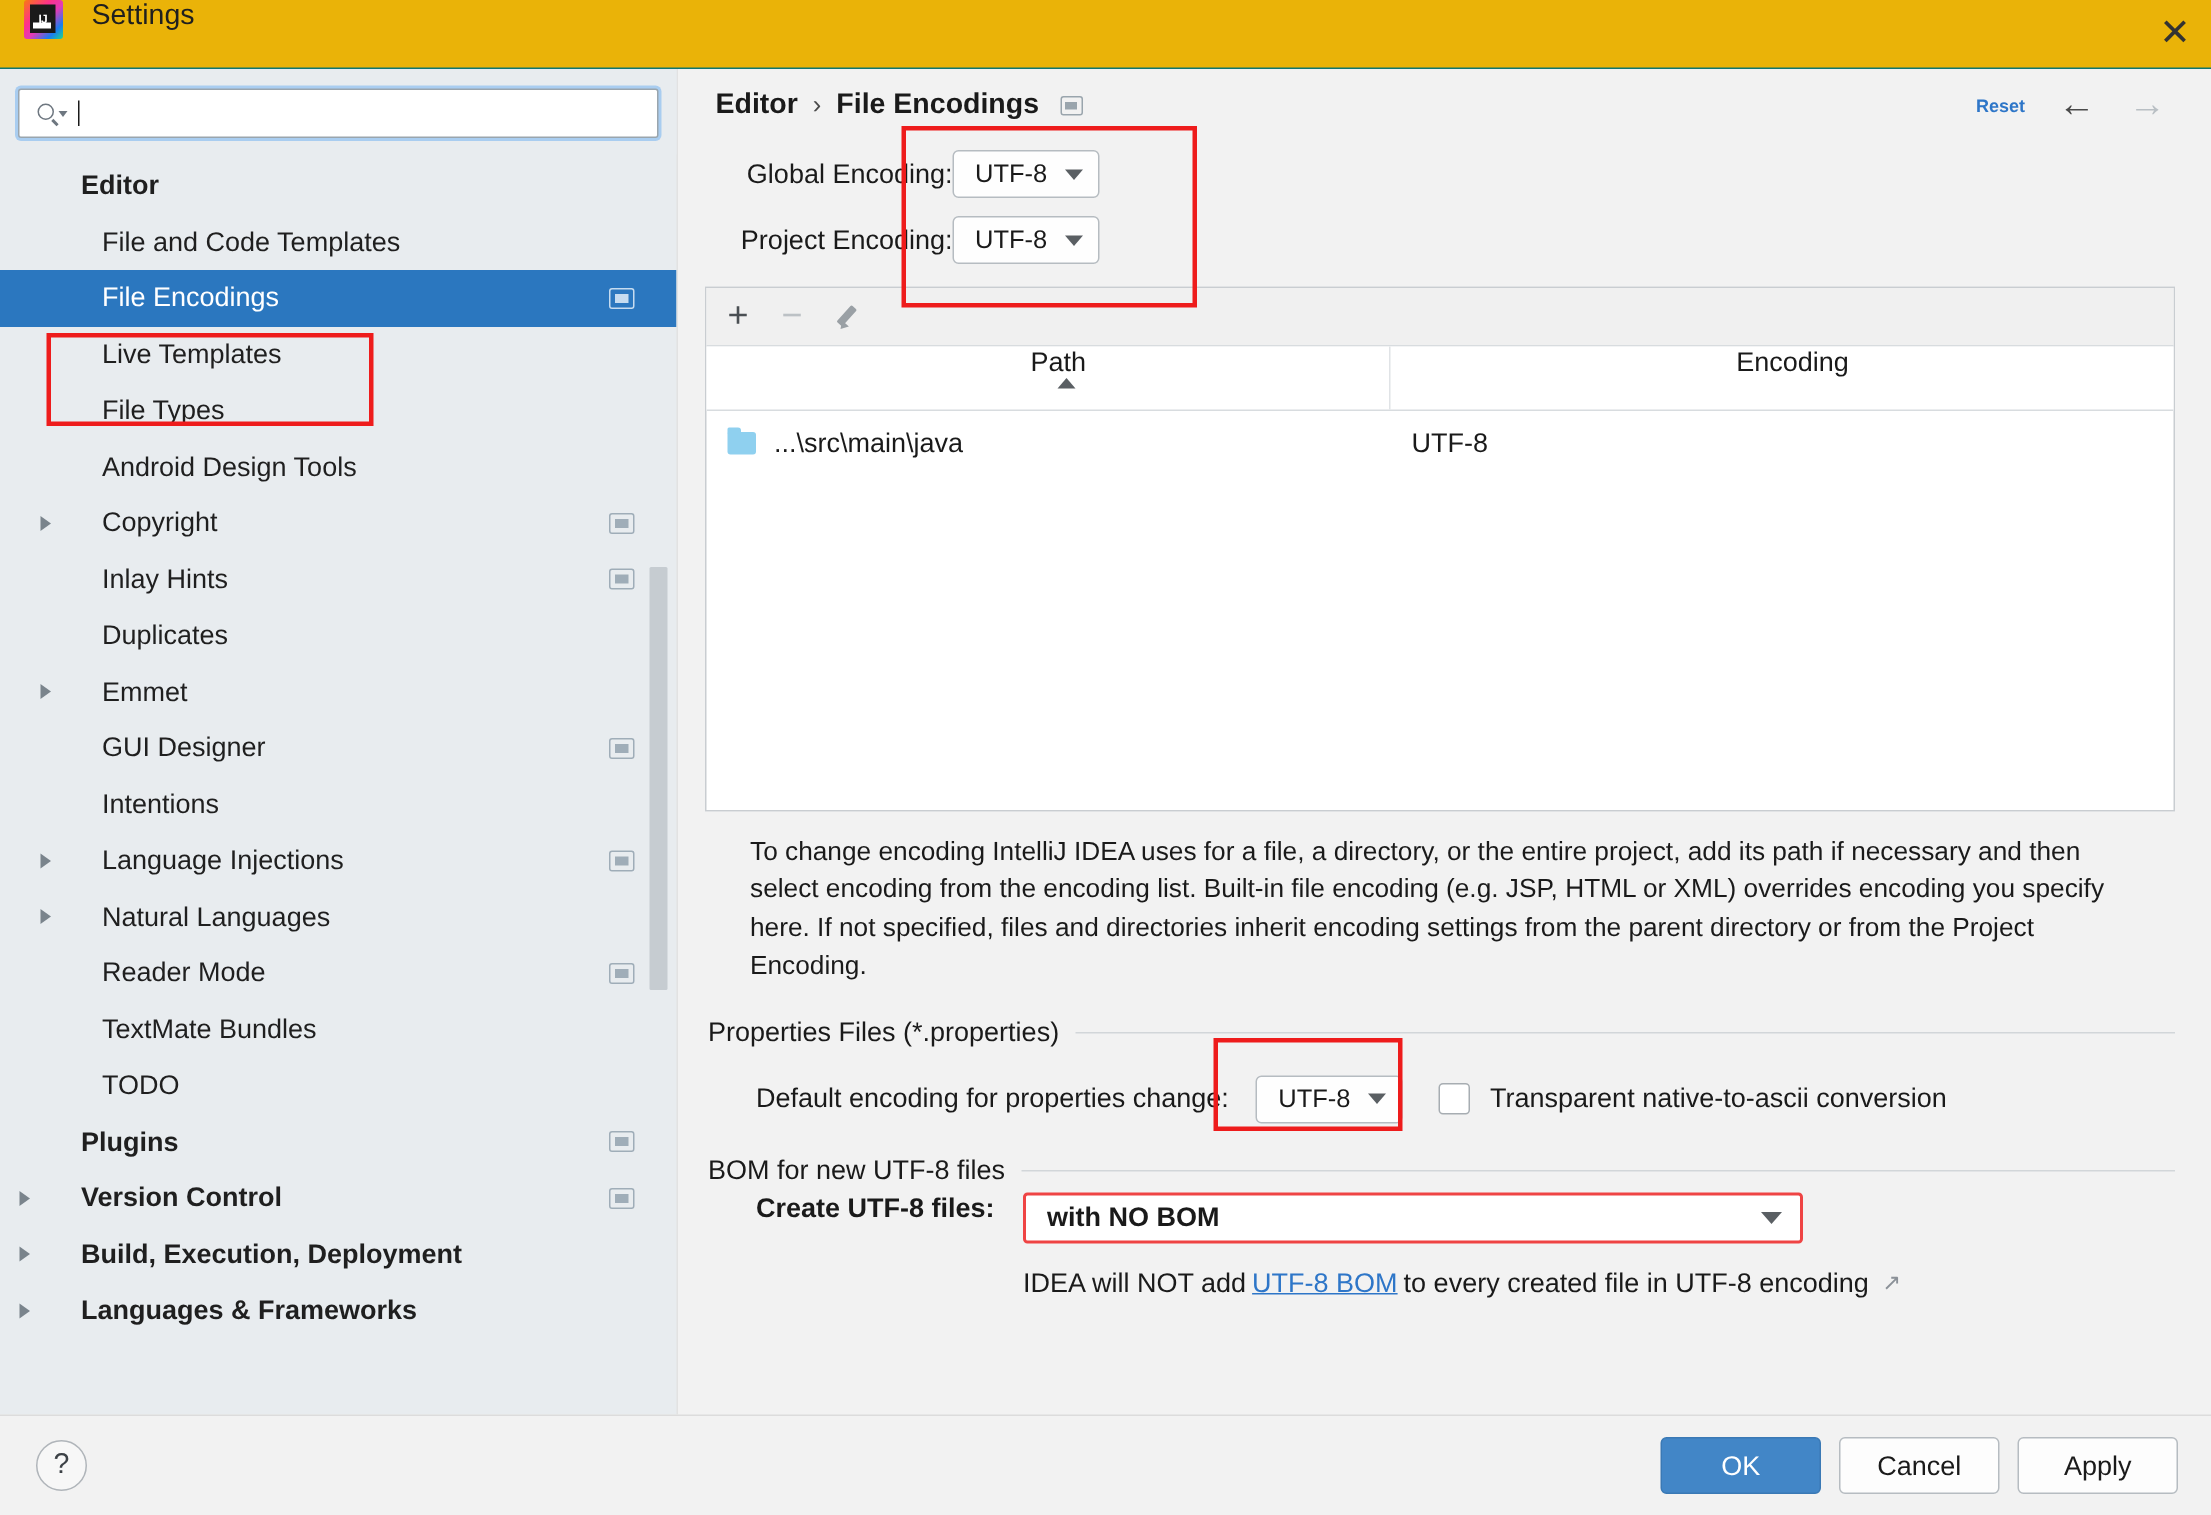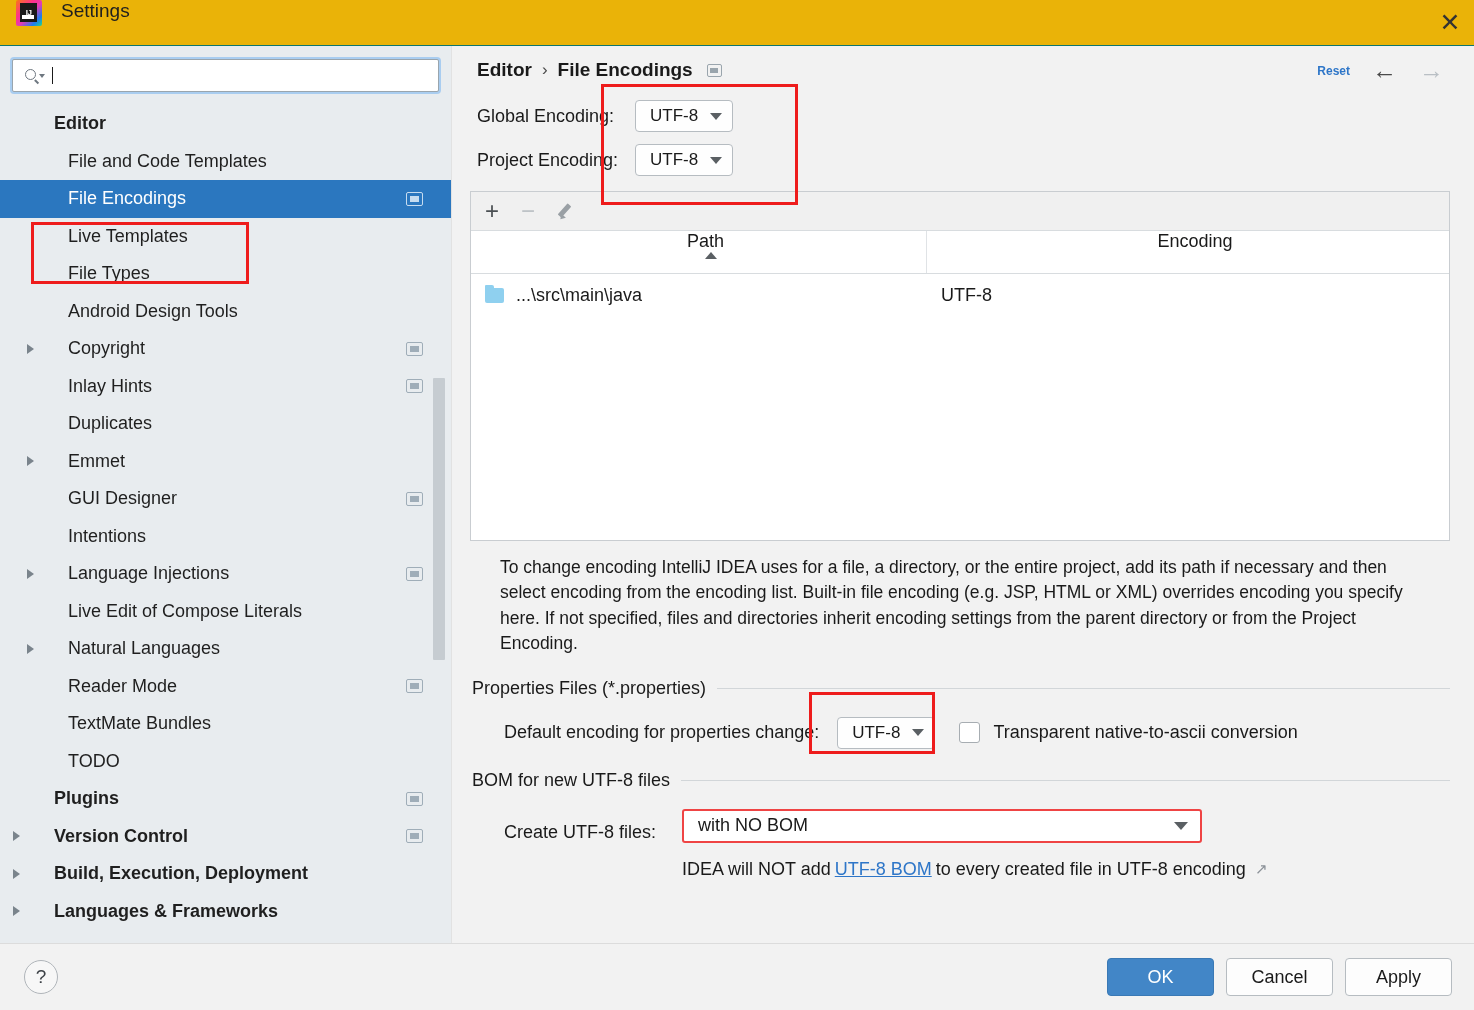--- a/index.html
+++ b/index.html
@@ -203,21 +203,21 @@
     position: absolute; right: 6px; top: 50%;
     transform: translateY(-50%);
     display: flex; align-items: center; gap: 22px;
   }
   .reset-link { color: #2E76C8; font-size: 12px; font-weight: bold; }
   .nav-arrow { font-size: 25px; line-height: 1; }
   .nav-arrow.on { color: #4a4a4a; }
   .nav-arrow.off { color: #b9bfc4; }
 
   .enc-rows { padding-left: 7px; }
-  .enc-row { display: flex; align-items: center; height: 44px; }
+  .enc-row { display: flex; align-items: center; height: 44px; text-align: right; }
   .enc-label { font-size: 18px; color: #1a1a1a; width: 158px; }
   .combo {
     background: #fefefe;
     border: 1px solid #b6bcc1;
     border-radius: 4px;
     height: 32px;
     display: inline-flex; align-items: center;
     padding: 0 10px 0 14px;
     box-sizing: border-box;
     font-size: 17px; color: #1a1a1a;
@@ -329,21 +329,21 @@
     width: 21px; height: 21px;
     border: 1.5px solid #a7adb2;
     border-radius: 3px;
     background: #fff;
     box-sizing: border-box;
     margin-right: 13px;
     flex: none;
   }
   .chk-label { font-size: 18px; color: #1a1a1a; }
 
-  .bom-row { display: flex; align-items: flex-end; margin-top: 18px; padding-left: 0px; }
+  .bom-row { display: flex; align-items: flex-start; margin-top: 4px; padding-left: 0px; font-weight: bold; }
   .bom-label { font-size: 18px; color: #1a1a1a; width: 178px; }
   .wide-combo {
     background: #fff;
     border: 2px solid #ef4444;
     border-radius: 3px;
     height: 34px;
     width: 520px;
     display: flex; align-items: center; justify-content: space-between;
     padding: 0 12px 0 14px;
     box-sizing: border-box;
@@ -486,24 +486,20 @@
             <span class="tree-label">Intentions</span>
           </div>
           <div class="tree-item">
             <span class="tw">
               <span class="chev"></span>
             </span>
             <span class="tree-label">Language Injections</span>
             <span class="badge">
               <i></i>
             </span>
-          </div>
-          <div class="tree-item">
-            <span class="tw"></span>
-            <span class="tree-label">Live Edit of Compose Literals</span>
           </div>
           <div class="tree-item">
             <span class="tw">
               <span class="chev"></span>
             </span>
             <span class="tree-label">Natural Languages</span>
           </div>
           <div class="tree-item">
             <span class="tw"></span>
             <span class="tree-label">Reader Mode</span>

